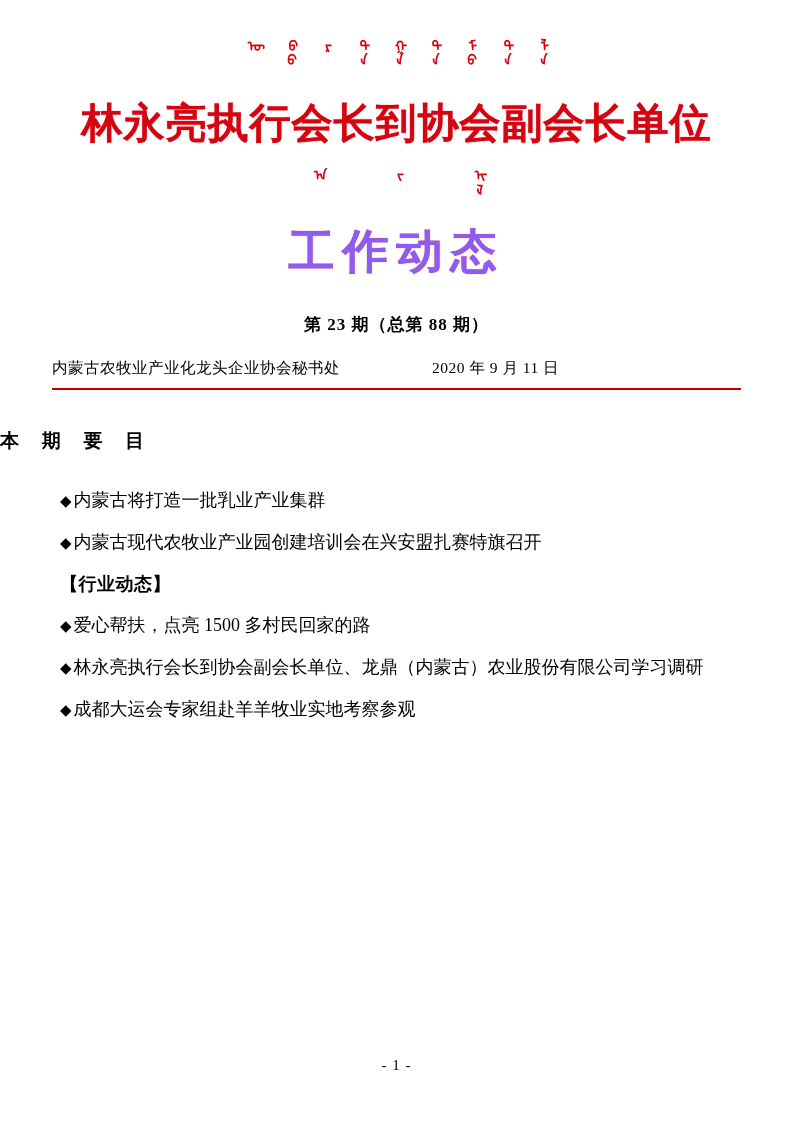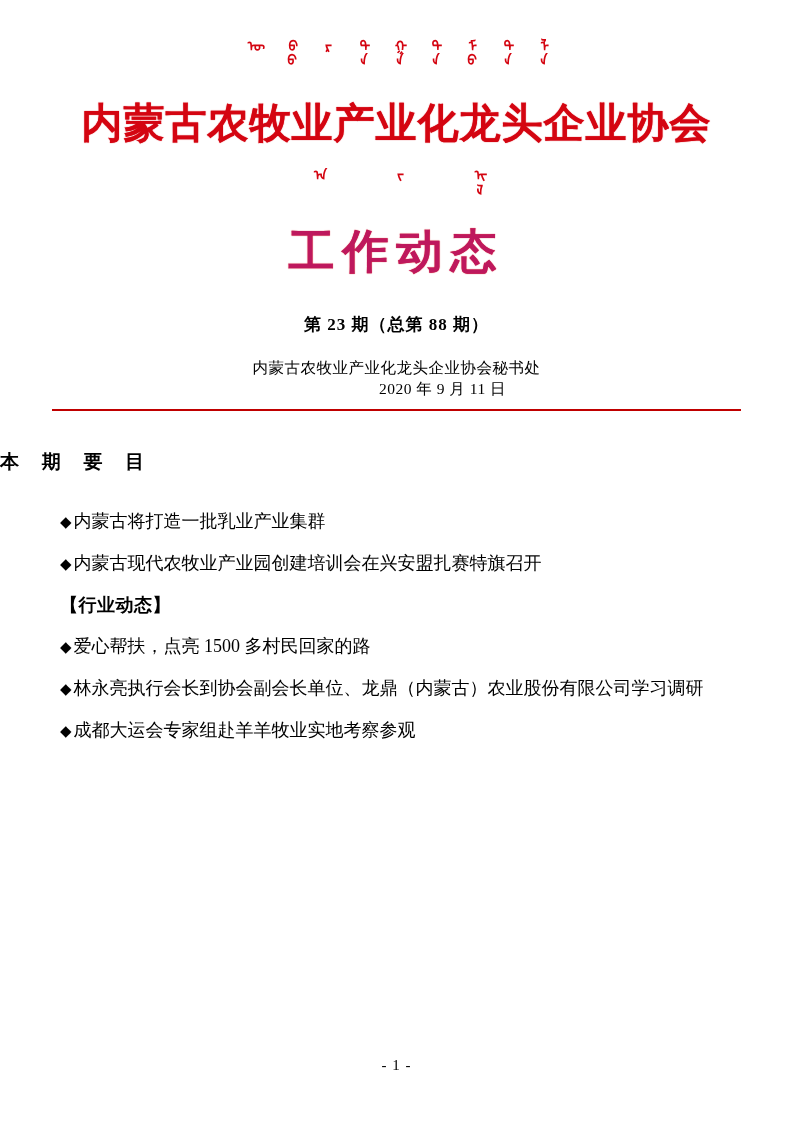--- a/index.html
+++ b/index.html
@@ -80,24 +80,23 @@
     font-size: 17px;
     margin-top: 30px;
     letter-spacing: 1px;
     font-family: Liberation Serif, serif;
   }
 
   
   .meta-row {
     margin: 22px 52px 0 52px;
     display: flex;
-    align-items: center;
+    align-items: flex-start;
     font-size: 15.5px;
     letter-spacing: 0.5px;
-    flex-direction: column;
   }
   .meta-dept { white-space: nowrap; }
   .meta-date { white-space: nowrap; margin-left: 92px; }
 
   .rule {
     margin: 9px 52px 0 52px;
     border-top: 2px solid #c00000;
     height: 0;
   }
 
@@ -152,29 +151,29 @@
       <span class="mong-glyph" style="color: rgb(212, 5, 17);">ᠪᠦ</span>
       <span class="mong-glyph" style="color: rgb(212, 5, 17);">ᠷ</span>
       <span class="mong-glyph" style="color: rgb(212, 5, 17);">ᠲᠡ</span>
       <span class="mong-glyph" style="color: rgb(212, 5, 17);">ᠭᠡ</span>
       <span class="mong-glyph" style="color: rgb(212, 5, 17);">ᠲᠡ</span>
       <span class="mong-glyph" style="color: rgb(212, 5, 17);">ᠮᠤ</span>
       <span class="mong-glyph" style="color: rgb(212, 5, 17);">ᠲᠠ</span>
       <span class="mong-glyph" style="color: rgb(212, 5, 17);">ᠯᠠ</span>
     </div>
 
-    <div class="org-title" style="color: rgb(212, 5, 17);">内蒙古农牧业产业化龙头企业协会</div>
+    <div class="org-title" style="color: rgb(212, 5, 17);">林永亮执行会长到协会副会长单位</div>
 
     <div class="mongolian-mid">
       <span class="mong-glyph" style="color: rgb(212, 5, 17);">ᠠ</span>
       <span class="mong-glyph" style="color: rgb(212, 5, 17);">ᠵ</span>
       <span class="mong-glyph" style="color: rgb(212, 5, 17);">ᠢᠯ</span>
     </div>
 
-    <div class="doc-kind" style="color: #be185d;">工作动态</div>
+    <div class="doc-kind" style="color: #8b5cf6;">工作动态</div>
   </div>
 
   <div class="issue-line">第 23 期（总第 88 期）</div>
 
   <div class="meta-row">
     <span class="meta-dept">内蒙古农牧业产业化龙头企业协会秘书处</span>
     <span class="meta-date">2020 年 9 月 11 日</span>
   </div>
 
   <div class="rule" style="border-top-color: rgb(192, 0, 0);"></div>

